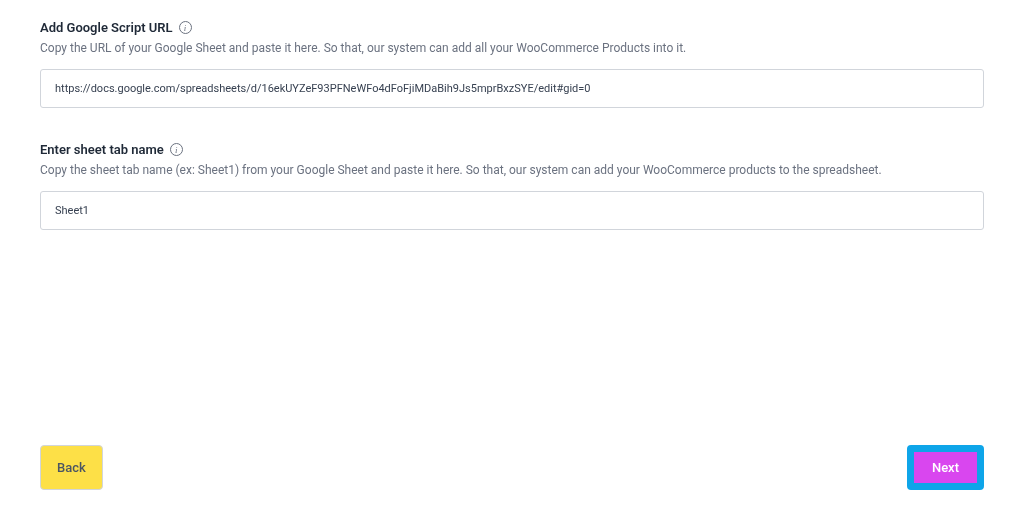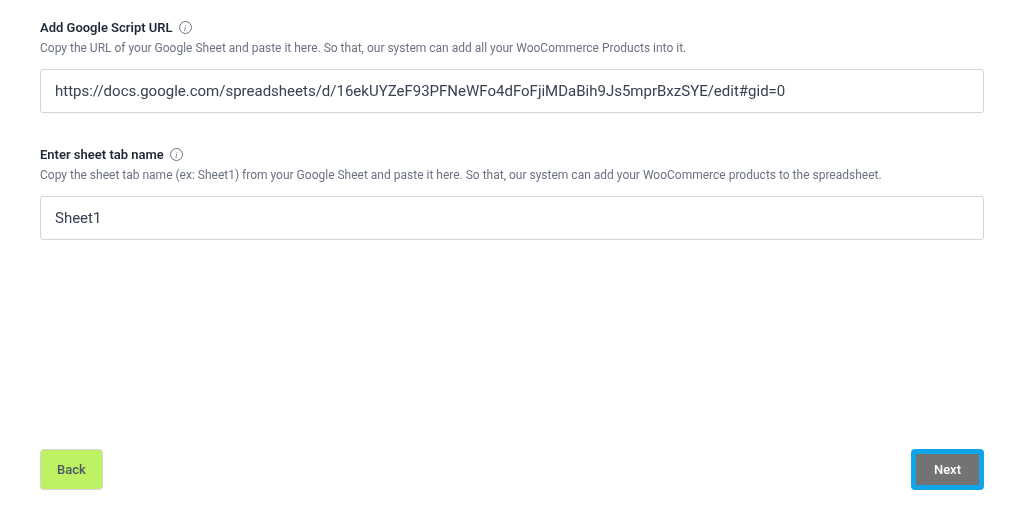--- a/index.html
+++ b/index.html
@@ -83,21 +83,21 @@
     .field-desc {
       font-size: 12px;
       color: #6b7280;
       margin-bottom: 14px;
     }
     .text-input {
       width: 100%;
       padding: 12px 14px;
       border: 1px solid #d1d5db;
       border-radius: 3px;
-      font-size: 15px;
+      font-size: 11px;
       color: #374151;
       background: #fff;
       font-family: inherit;
       outline: none;
     }
     .footer {
       position: absolute;
       bottom: 18px;
       left: 40px;
       right: 40px;
@@ -106,28 +106,28 @@
     }
     .btn {
       padding: 8px 16px;
       border-radius: 4px;
       font-size: 13px;
       font-weight: 500;
       cursor: pointer;
       font-family: inherit;
     }
     .btn-secondary {
-      background: #bef264;
+      background: #fde047;
       color: #4b5563;
       border: 1px solid #d1d5db;
     }
     .btn-primary {
-      background: #737373;
+      background: #d946ef;
       color: #fff;
-      border: 5px solid #0ea5e9;
+      border: 7px solid #0ea5e9;
       padding: 8px 18px;
     }
   </style>
 </head>
 <body>
 
 <div class="container">
 
   <div class="field-block">
     <div class="field-label">

